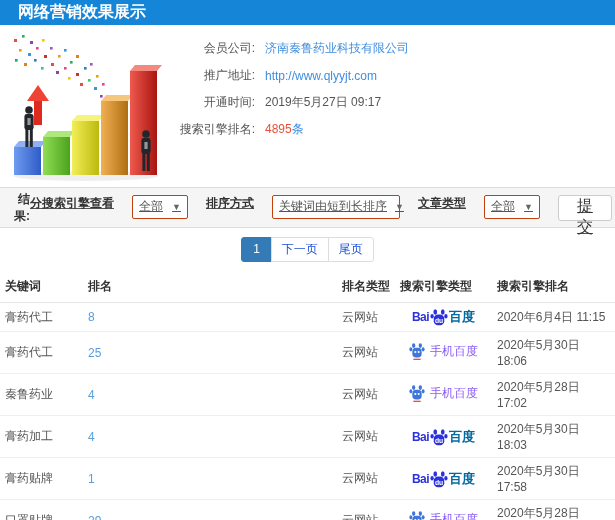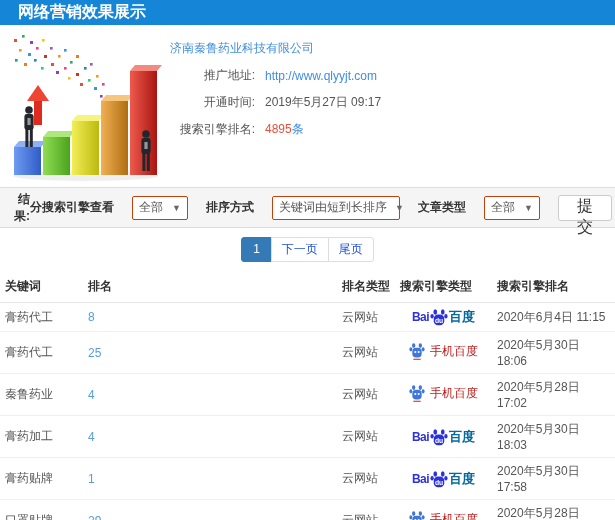--- a/index.html
+++ b/index.html
@@ -17,21 +17,21 @@
   .info-row{display:flex;align-items:center;height:27px;}
   .info-label{width:95px;text-align:right;color:#555;}
   .info-val{margin-left:10px;color:#555;}
   a.blue, .blue{color:#3e8ede;text-decoration:none;}
   .red{color:#e8503a;}
 
   
   .filter{height:41px;background:#f5f5f5;border-top:1px solid #ddd;border-bottom:1px solid #ddd;
           display:flex;align-items:center;padding:0 14px;box-sizing:border-box;}
   .filter .sec{font-weight:bold;color:#333;text-align:right;}
-  .filter .right{margin-left:auto;display:flex;align-items:center;gap:18px;}
+  .filter .right{margin-left:auto;display:flex;align-items:flex-start;gap:18px;text-decoration:underline;}
   .flabel{font-weight:bold;color:#333;white-space:nowrap;}
   .select{background:#fff;border:1px solid #c2410c;border-radius:2px;height:24px;display:flex;
           align-items:center;padding:0 6px;color:#555;cursor:pointer;white-space:nowrap;}
   .select .caret{margin-left:auto;padding-left:8px;color:#666;font-size:9px;}
   .sel-sm{width:62px;box-sizing:border-box;}
   .sel-lg{width:128px;box-sizing:border-box;}
   .btn-submit{background:#fff;border:1px solid #ccc;border-radius:3px;height:26px;padding:0 12px;
           color:#333;cursor:pointer;font-size:16px;font-family:inherit;}
 
   
@@ -48,21 +48,21 @@
   td{padding:5px 5px;border-bottom:1px solid #efefef;color:#555;height:16px;vertical-align:middle;}
   .td-rank{color:#5b9dd9;cursor:pointer;}
   .td-engine{text-align:center;}
 
   
   .bd{display:inline-flex;align-items:center;white-space:nowrap;}
   .bd-bai{color:#2b32dd;font-weight:bold;font-size:12px;letter-spacing:-0.5px;}
   .bd-cn{color:#0369a1;font-weight:bold;font-size:13px;margin-left:1px;}
   .bd svg{margin:0 0 0 1px;display:block;}
   .mb{display:inline-flex;align-items:center;white-space:nowrap;}
-  .mb-t{color:#b91c1c;font-size:12px;margin-left:5px;}
+  .mb-t{color:#8b5cf6;font-size:12px;margin-left:5px;}
   .mb svg{display:block;}
 </style>
 </head>
 <body>
 
 <div class="wrap">
 
   <div class="hdr">
     <span class="title">网络营销效果展示</span>
   </div>
@@ -151,20 +151,21 @@
         <rect x="28" y="71" width="8" height="25" fill="#df2a1e"></rect>
         <polygon points="21,72 43,72 32,56" fill="#ef4434"></polygon>
       </g>
 
       <use href="#man" x="23" y="118"></use>
       <use href="#man" x="140" y="142"></use>
     </svg>
 
     <div class="info-list">
       <div class="info-row">
+        <span class="info-label">会员公司:</span>
         <a class="info-val blue" href="#">济南秦鲁药业科技有限公司</a>
       </div>
       <div class="info-row">
         <span class="info-label">推广地址:</span>
         <a class="info-val blue" href="#">http://www.qlyyjt.com</a>
       </div>
       <div class="info-row">
         <span class="info-label">开通时间:</span>
         <span class="info-val">2019年5月27日 09:17</span>
       </div>

